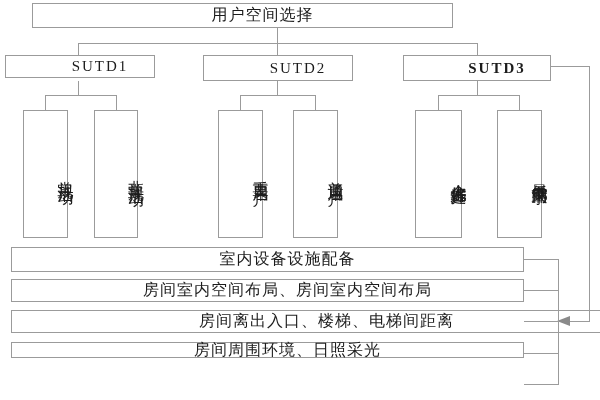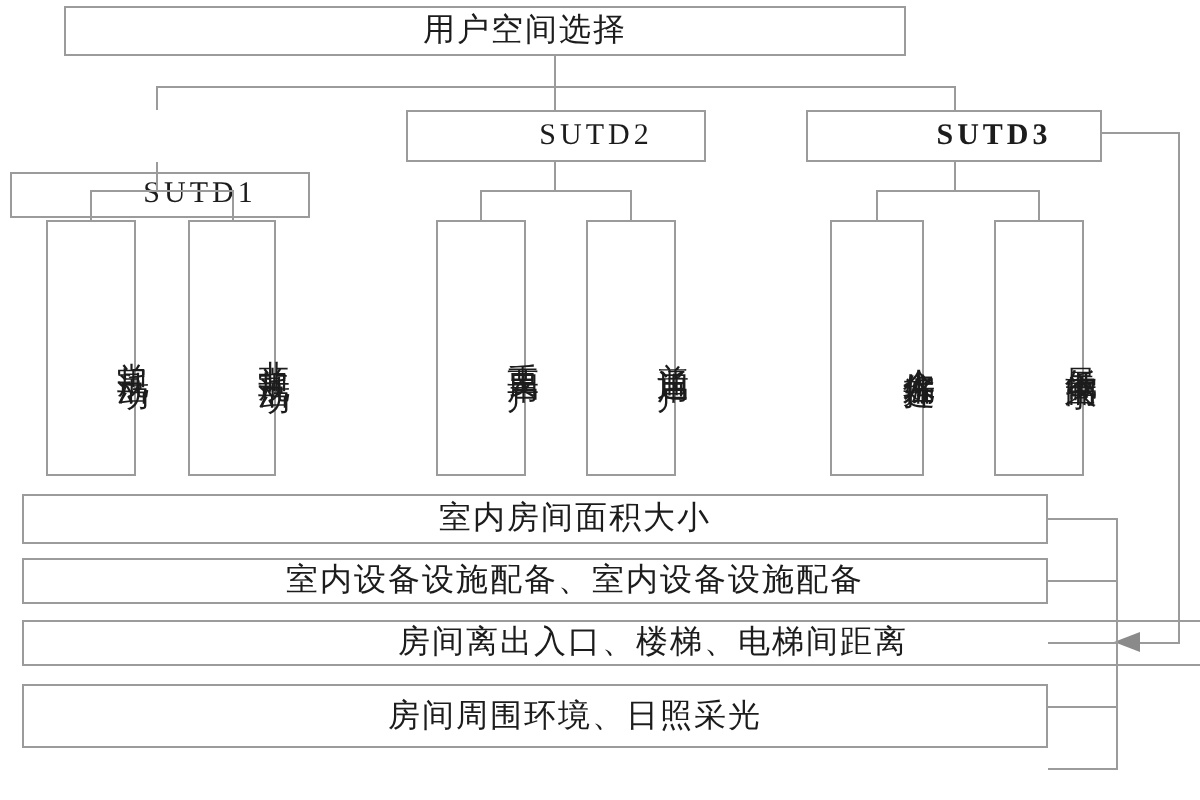--- a/index.html
+++ b/index.html
@@ -32,21 +32,21 @@
 
 <div id="canvas">
 
   <div class="box hbox" style="left:32px;top:3px;width:421px;height:25px;">用户空间选择</div>
 
   <div class="vline" style="left:277px;top:28px;height:27px;"></div>
   <div class="hline" style="left:78px;top:43px;width:400px;"></div>
   <div class="vline" style="left:78px;top:43px;height:12px;"></div>
   <div class="vline" style="left:477px;top:43px;height:12px;"></div>
 
-  <div class="box sutd" style="left:5px;top:55px;width:150px;height:23px;margin-top:31px;">SUTD1</div>
+  <div class="box sutd" style="left:5px;top:55px;width:150px;height:23px;">SUTD1</div>
   <div class="box sutd" style="left:203px;top:55px;width:150px;height:26px;">SUTD2</div>
   <div class="box sutd" style="left:403px;top:55px;width:148px;height:26px;font-weight:bold;">SUTD3</div>
 
   <div class="vline" style="left:78px;top:81px;height:14px;"></div>
   <div class="hline" style="left:45px;top:95px;width:72px;"></div>
   <div class="vline" style="left:45px;top:95px;height:15px;"></div>
   <div class="vline" style="left:116px;top:95px;height:15px;"></div>
 
   <div class="vline" style="left:277px;top:81px;height:14px;"></div>
   <div class="hline" style="left:240px;top:95px;width:76px;"></div>
@@ -70,24 +70,24 @@
   <div class="box vbox" style="left:293px;top:110px;width:45px;height:128px;">
     <span class="vtext">普通用户</span>
   </div>
   <div class="box vbox" style="left:415px;top:110px;width:47px;height:128px;">
     <span class="vtext" style="letter-spacing:1px;">个人偏好选择</span>
   </div>
   <div class="box vbox" style="left:497px;top:110px;width:45px;height:128px;">
     <span class="vtext" style="letter-spacing:1px;">最低空间需求</span>
   </div>
 
-  <div class="box bar" style="left:11px;top:247px;width:513px;height:25px;">室内房间面积大小</div>
-  <div class="box bar" style="left:11px;top:279px;width:513px;height:23px;">室内设备设施配备、室内设备设施配备</div>
+  <div class="box bar" style="left:11px;top:247px;width:513px;height:25px;">室内设备设施配备</div>
+  <div class="box bar" style="left:11px;top:279px;width:513px;height:23px;">房间室内空间布局、房间室内空间布局</div>
   <div class="box bar" style="left:11px;top:310px;width:591px;height:23px;">房间离出入口、楼梯、电梯间距离</div>
-  <div class="box bar" style="left:11px;top:342px;width:513px;height:32px;font-family:Liberation Mono, monospace;">房间周围环境、日照采光</div>
+  <div class="box bar" style="left:11px;top:342px;width:513px;height:16px;font-family:Liberation Mono, monospace;">房间周围环境、日照采光</div>
 
   <div class="hline" style="left:551px;top:66px;width:38px;"></div>
   <div class="vline" style="left:589px;top:66px;height:256px;"></div>
   <div class="hline" style="left:569px;top:321px;width:20px;"></div>
   <div class="arrow-left" style="left:557px;top:316px;"></div>
 
   <div class="vline" style="left:558px;top:259px;height:126px;"></div>
   <div class="hline" style="left:524px;top:259px;width:34px;"></div>
   <div class="hline" style="left:524px;top:290px;width:34px;"></div>
   <div class="hline" style="left:524px;top:321px;width:34px;"></div>

